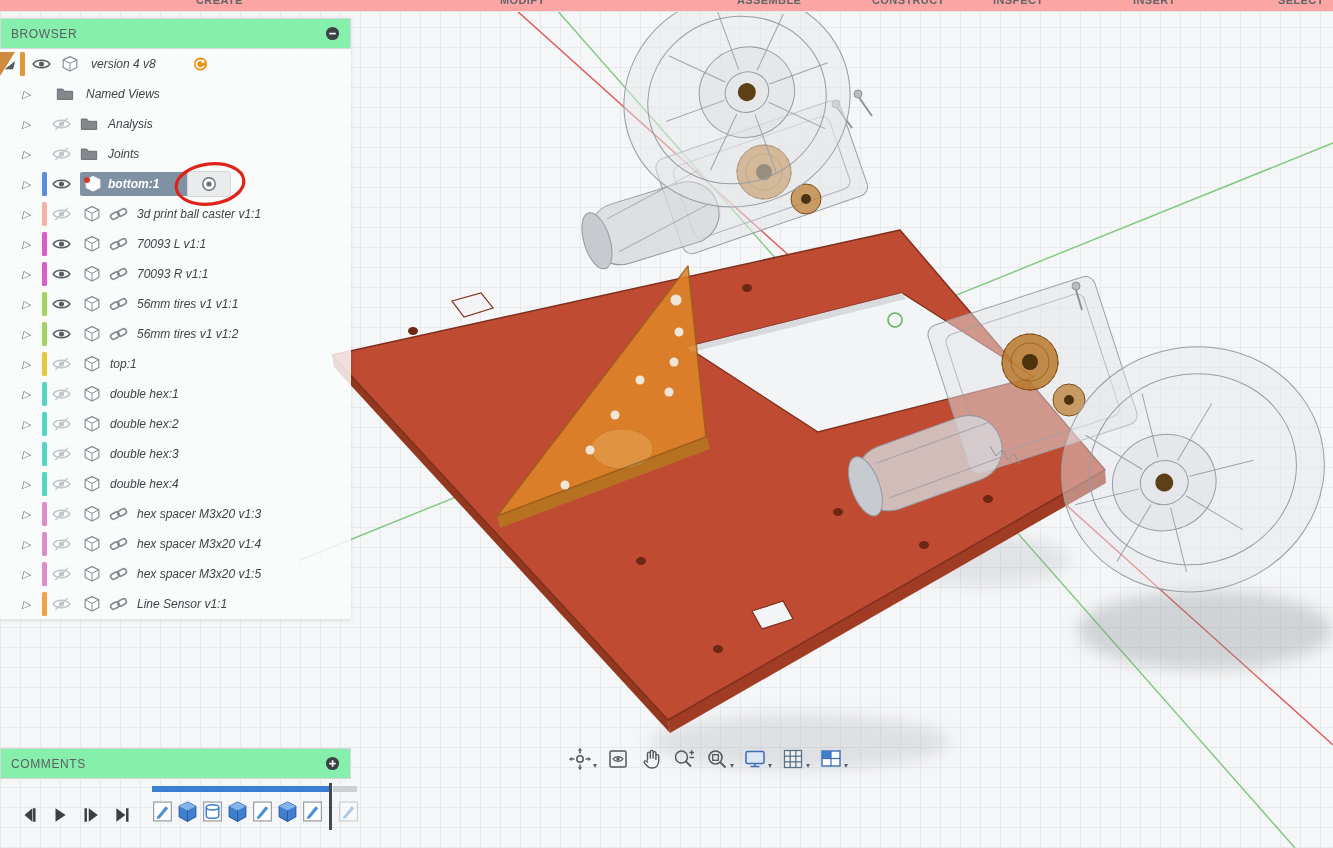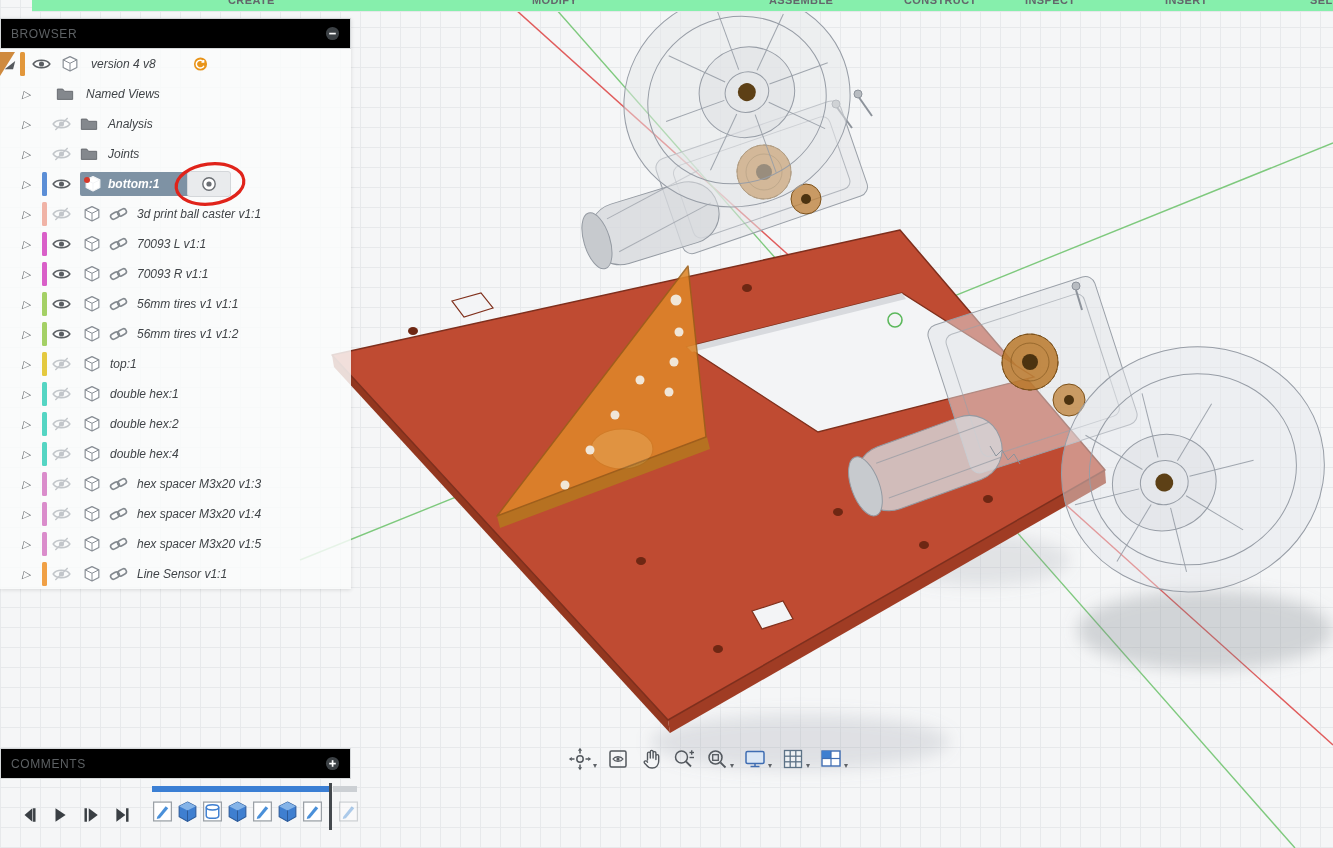--- a/index.html
+++ b/index.html
@@ -6,26 +6,26 @@
   body{
     width:1333px;height:848px;overflow:hidden;position:relative;
     font-family:"Liberation Sans",sans-serif;
     background:
       repeating-linear-gradient(0deg,#e7e9eb 0 1px,transparent 1px 20px),
       repeating-linear-gradient(90deg,#e7e9eb 0 1px,transparent 1px 20px),
       #f5f6f7;
   }
   svg{display:block;}
   
-  .topbar{position:absolute;top:0;left:0;right:0;height:11px;background:#86efac;
-    border-bottom:1px solid #e6e8ea;overflow:hidden;z-index:10;margin-left:32px;}
+  .topbar{position:absolute;top:0;left:0;right:0;height:11px;background:#fca5a5;
+    border-bottom:1px solid #e6e8ea;overflow:hidden;z-index:10;}
   .topbar .m{position:absolute;top:-6px;font-size:11px;font-weight:bold;color:#63676b;letter-spacing:.4px;}
   
   .panel-hd{height:31px;display:flex;align-items:center;padding:0 10px;
-    background:#000000;border:1px solid #d5d8da;box-sizing:border-box;
+    background:#86efac;border:1px solid #d5d8da;box-sizing:border-box;
     color:#5c6063;font-size:12px;letter-spacing:.6px;}
   .panel-hd .hd-ic{margin-left:auto;width:15px;height:15px;}
   #browser{position:absolute;left:0;top:18px;width:351px;z-index:5;box-shadow:0 1px 4px rgba(0,0,0,.12);}
   #browser .rows{background:rgba(250,251,252,.84);}
   .b-row{position:relative;height:30px;font-style:italic;}
   .b-row > *{position:absolute;top:50%;transform:translateY(-50%);}
   .arr{left:22px;width:14px;color:#65696d;font-size:11px;line-height:1;}
   .arr::before{content:"\25B7";}
   .arr.exp::before{content:"\25E2";color:#55595d;}
   .stripe{left:42px;width:5px;height:24px;border-radius:1.5px;background:#ccc;}
@@ -553,20 +553,31 @@
       <span class="stripe" style="background: rgb(84, 213, 195);"></span>
       <svg class="eye off">
           <use href="#i-eye-off"></use>
         </svg>
       <svg class="ci">
           <use href="#i-cube"></use>
         </svg>
       <span class="lb">double hex:2</span>
     </div>
 
+    <div class="b-row nochain">
+      <span class="arr"></span>
+      <span class="stripe" style="background: rgb(84, 213, 195);"></span>
+      <svg class="eye off">
+          <use href="#i-eye-off"></use>
+        </svg>
+      <svg class="ci">
+          <use href="#i-cube"></use>
+        </svg>
+      <span class="lb">double hex:3</span>
+    </div>
 
     <div class="b-row nochain">
       <span class="arr"></span>
       <span class="stripe" style="background: rgb(84, 213, 195);"></span>
       <svg class="eye off">
           <use href="#i-eye-off"></use>
         </svg>
       <svg class="ci">
           <use href="#i-cube"></use>
         </svg>

